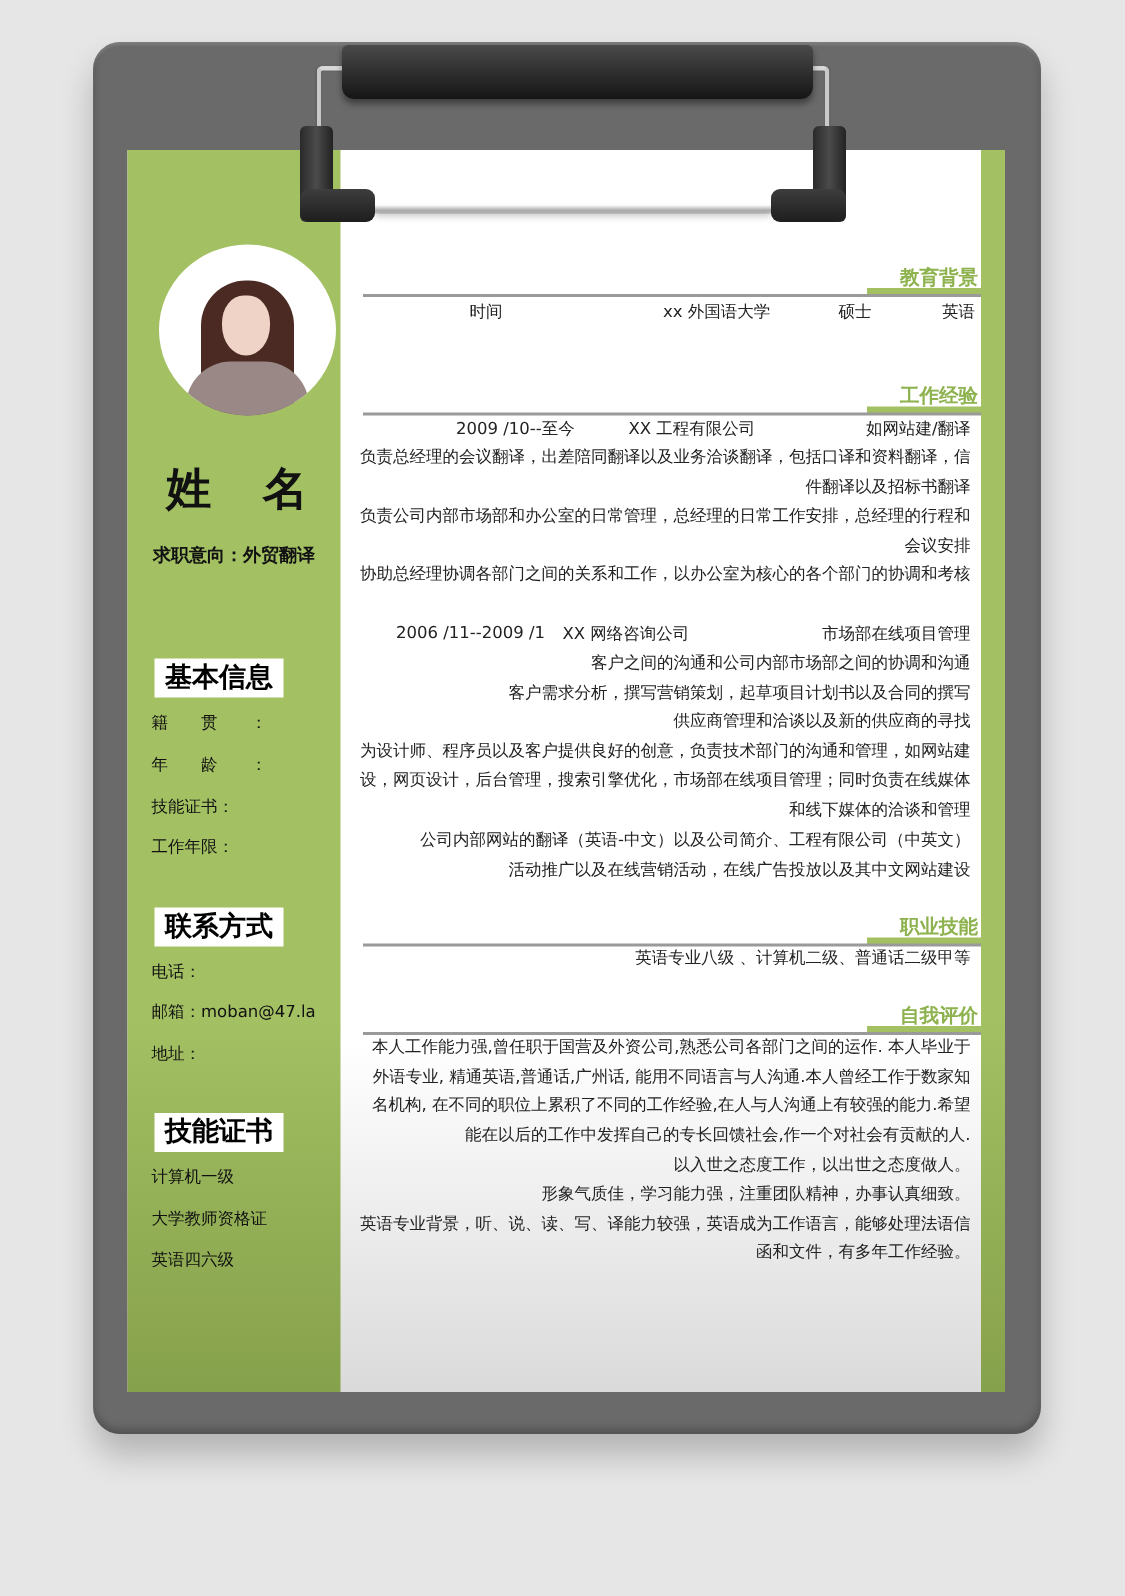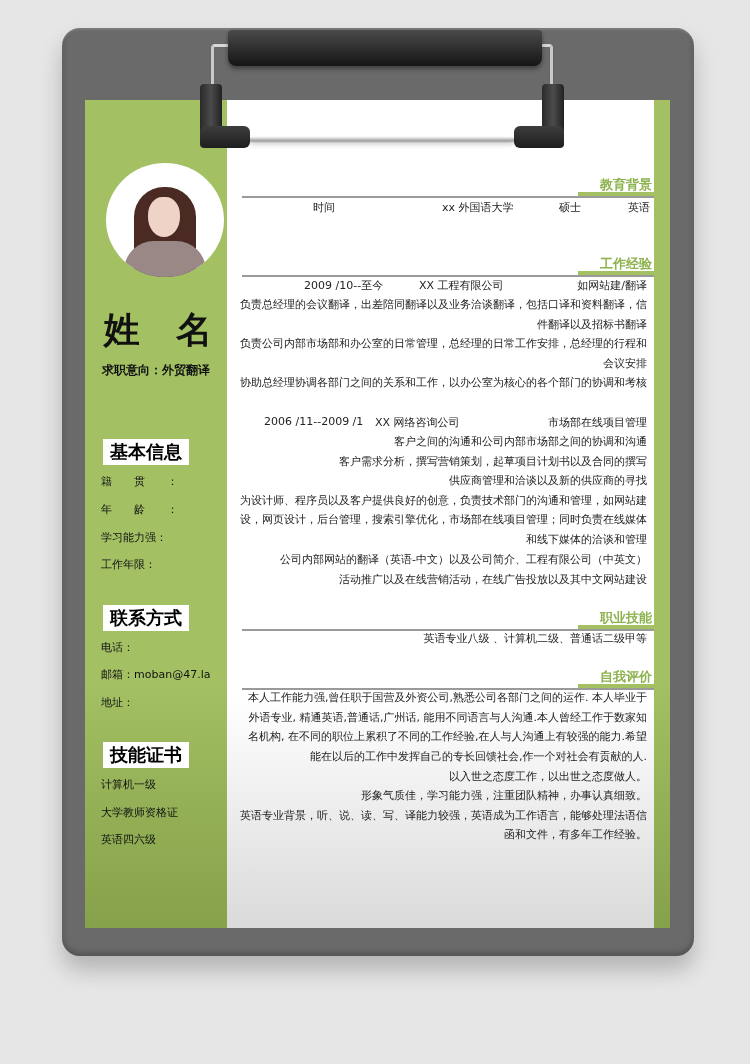--- a/index.html
+++ b/index.html
@@ -68,21 +68,21 @@
   .avatar .face {
     position: absolute; left: 42px; top: 34px; width: 32px; height: 40px;
     background: #efd3c6; border-radius: 45% 45% 50% 50%;
   }
   .avatar .body {
     position: absolute; left: 18px; top: 78px; width: 82px; height: 46px;
     background: #9a8887; border-radius: 30px 30px 0 0;
   }
   .name {
     position: absolute; left: 85px; top: 306px; width: 142px; text-align: center;
-    font-size: 36px; font-weight: bold; letter-spacing: 12px; color: #111; padding-left: 16px;
+    font-size: 30px; font-weight: bold; letter-spacing: 12px; color: #111; padding-left: 16px;
   }
   .intent {
     position: absolute; left: 85px; top: 362px; width: 142px; text-align: center;
     font-size: 12px; font-weight: bold; color: #111;
   }
   .side-title {
     position: absolute; left: 103px; width: 86px; height: 26px; background: #fff;
     color: #000000; font-size: 18px; font-weight: bold; text-align: center; line-height: 26px;
   }
   .side-item {
@@ -134,21 +134,21 @@
 <div class="name">姓 名</div>
 <div class="intent">求职意向：外贸翻译</div>
 
 <div class="side-title" style="top:439px;">基本信息</div>
 <div class="side-item" style="top:474px;">
   <span class="kv-label" style="letter-spacing:22px;">籍贯</span><span>：</span>
 </div>
 <div class="side-item" style="top:502px;">
   <span class="kv-label" style="letter-spacing:22px;">年龄</span><span>：</span>
 </div>
-<div class="side-item" style="top:530px;">学习能力强：</div>
+<div class="side-item" style="top:530px;">技能证书：</div>
 <div class="side-item" style="top:557px;">工作年限：</div>
 
 <div class="side-title" style="top:605px;">联系方式</div>
 <div class="side-item" style="top:640px;">
   <span>电话：</span><span></span>
 </div>
 <div class="side-item" style="top:667px;">
   <span>邮箱：</span><span>moban@47.la</span>
 </div>
 <div class="side-item" style="top:695px;">

